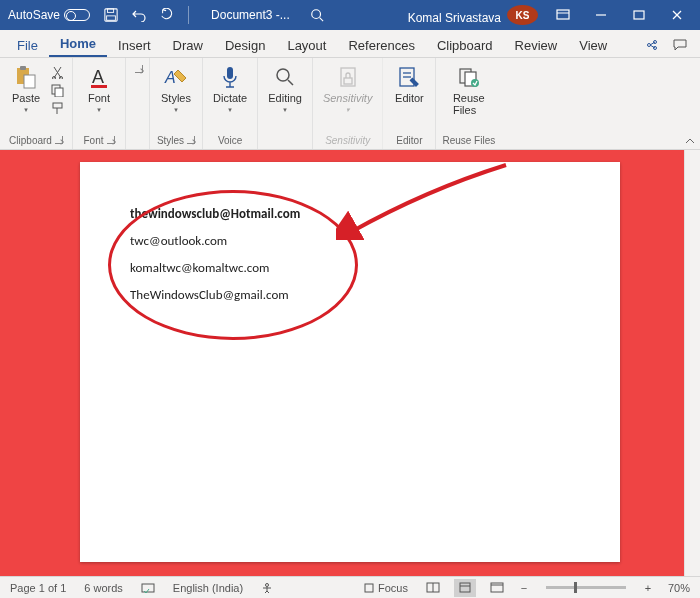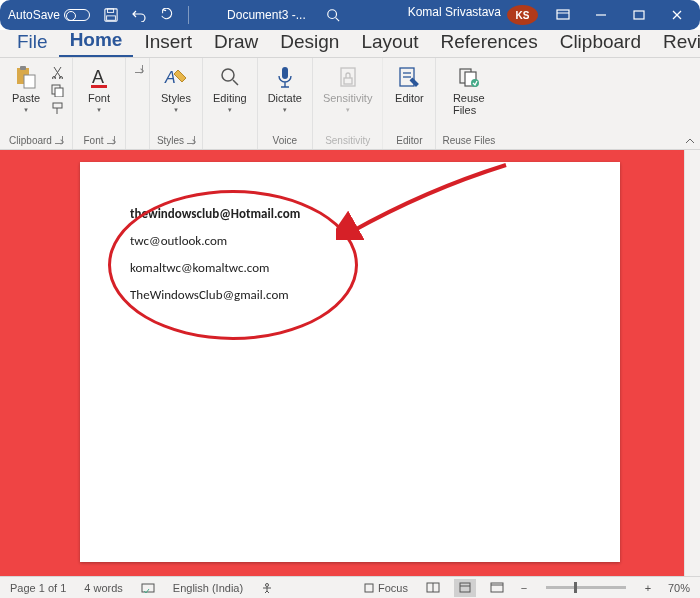--- a/index.html
+++ b/index.html
@@ -1,55 +1,55 @@
 <!DOCTYPE html>
 <html><head>
 <meta charset="utf-8">
 <style>
   * { box-sizing: border-box; margin: 0; padding: 0; font-family: "Segoe UI", Arial, sans-serif; }
   body { width: 700px; height: 598px; background: #fff; overflow: hidden; position: relative; }
 
   
-  .titlebar { height: 30px; background: #2b579a; color: #fff; display: flex; align-items: center; font-size: 12px; padding: 14px 4px; border-radius: 10px; }
+  .titlebar { height: 30px; background: #2b579a; color: #fff; display: flex; align-items: center; font-size: 12px; padding: 14px 4px; }
   .tb-left { display: flex; align-items: center; gap: 6px; }
   .autosave { display: flex; align-items: center; gap: 4px; padding: 0 4px;}
   .as-toggle { width: 26px; height: 12px; border: 1px solid #fff; border-radius: 6px; position: relative; }
   .as-toggle::after { content:""; position:absolute; left:1px; top:1px; width:8px; height:8px; border:1px solid #fff; border-radius:50%; }
   .tb-icon { width: 22px; height: 22px; display:flex; align-items:center; justify-content:center; }
   .tb-icon svg { stroke:#fff; fill:none; }
-  .tb-doc { margin-left: 28px; }
+  .tb-doc { margin-left: 12px; }
   .tb-search { margin-left: 10px; }
   .tb-spacer { flex:1; }
-  .tb-user { display:flex; align-items:flex-start; gap:6px; margin-right:6px;}
+  .tb-user { display:flex; align-items:flex-end; gap:6px; margin-right:6px;}
   .avatar { width:31px; height:20px; border-radius:50%; background:#b13a1a; color:#fff; display:flex; align-items:center; justify-content:center; font-size:10px; font-weight:600;}
   .tb-winbtn { width:38px; height:30px; display:flex; align-items:center; justify-content:center; }
   .tb-winbtn svg { stroke:#fff; fill:none; }
   .sep { width:1px; height:18px; background:rgba(255,255,255,0.4); margin:0 4px; }
 
   
-  .tabrow { height: 28px; background:#f3f2f1; border-bottom:1px solid #d6d6d6; display:flex; align-items:flex-end; padding:0 6px; gap:0; font-size:19px; color:#333; }
+  .tabrow { height: 28px; background:#f3f2f1; border-bottom:1px solid #d6d6d6; display:flex; align-items:flex-end; padding:0 6px; gap:0; font-size:13px; color:#333; }
   .tab { padding: 5px 11px 4px; cursor:default; }
   .tab.file { color:#2b579a; font-weight:400; }
   .tab.active { color:#2b579a; border-bottom:2px solid #2b579a; font-weight:600;text-align:center; }
   .tab-spacer { flex:1; }
   .tab-icnbtn { width:28px; height:24px; display:flex; align-items:center; justify-content:center; border:1px solid transparent; }
   .tab-icnbtn:first-of-type { border-color:#d0d0d0; }
 
   
   .ribbon { height:92px; background:#f3f2f1; border-bottom:1px solid #d6d6d6; display:flex; position:relative; }
   .group { display:flex; flex-direction:column; align-items:center; justify-content:space-between; padding:4px 6px 2px; border-right:1px solid #e1e1e1; }
   .group-body { display:flex; align-items:flex-start; gap:2px; flex:1; }
   .group-label { font-size:10px; color:#666; height:14px; display:flex; align-items:center; gap:3px;justify-content:space-between;}
   .dlg-launch { width:8px; height:8px; border:1px solid #888; border-top:none; border-left:none; position:relative; }
   .dlg-launch::after{content:"";position:absolute;bottom:-1px;right:-1px;width:3px;height:3px;border-right:1px solid #888;border-bottom:1px solid #888;transform:rotate(-45deg);}
   .bigbtn { display:flex; flex-direction:column; align-items:center; justify-content:flex-start; min-width:40px; padding:2px 4px 0; font-size:11px; color:#333; gap:2px;}
   .bigbtn .ico { width:24px; height:26px; display:flex; align-items:center; justify-content:center; }
   .bigbtn .lbl { line-height:12px; text-align:left; }
   .bigbtn .dd { font-size:7px; color:#666; }
-  .disabled { opacity:0.45; }
+  .disabled { opacity:0.45;font-style:italic; }
   .collapse-arrow { position:absolute; right:4px; bottom:2px; width:12px; height:12px; display:flex; align-items:center; justify-content:center;}
   .mini-col { display:flex; flex-direction:column; gap:2px; padding-top:2px; }
   .mini { width:18px; height:16px; display:flex; align-items:center; justify-content:center; }
 
   
   .docarea { position:absolute; top:150px; left:0; right:0; bottom:22px; background:#ef4444; overflow:hidden; }
   .vscroll { position:absolute; right:0; top:0; bottom:0; width:16px; background:#f3f2f1; border-left:1px solid #e1e1e1;}
   .page { position:absolute; left:80px; top:12px; width:540px; height:400px; background:#fff; box-shadow:0 1px 3px rgba(0,0,0,0.3); padding:44px 50px; }
   .page p { font-size:13px; color:#222; margin:0 0 12px 0; font-family:"Calibri","Segoe UI",sans-serif;}
   .page p.bold { font-weight:700; }
@@ -243,49 +243,49 @@
     <div class="group-label">
         <span>Styles</span>
         <span class="dlg-launch"></span>
       </div>
   </div>
 
   <div class="group">
     <div class="group-body">
       <div class="bigbtn">
         <span class="ico">
+            <svg width="18" height="22" viewBox="0 0 18 22" fill="#2b579a">
+              <rect x="6" y="1" width="6" height="12" rx="3"></rect>
+              <path d="M3 10 A6 6 0 0 0 15 10 M9 16 V21 M5 21 H13" stroke="#2b579a" fill="none" stroke-width="1.4"></path>
+            </svg>
+          </span>
+        <span class="lbl">Dictate</span>
+        <span class="dd">▾</span>
+      </div>
+    </div>
+    <div class="group-label">
+        <span>Voice</span>
+      </div>
+  </div>
+
+  <div class="group">
+    <div class="group-body">
+      <div class="bigbtn">
+        <span class="ico">
             <svg width="20" height="20" stroke="#555" fill="none" stroke-width="1.5">
               <circle cx="8" cy="8" r="6"></circle>
               <line x1="13" y1="13" x2="18" y2="18"></line>
             </svg>
           </span>
         <span class="lbl">Editing</span>
         <span class="dd">▾</span>
       </div>
     </div>
     <div class="group-label">
         <span></span>
-      </div>
-  </div>
-
-  <div class="group">
-    <div class="group-body">
-      <div class="bigbtn">
-        <span class="ico">
-            <svg width="18" height="22" viewBox="0 0 18 22" fill="#2b579a">
-              <rect x="6" y="1" width="6" height="12" rx="3"></rect>
-              <path d="M3 10 A6 6 0 0 0 15 10 M9 16 V21 M5 21 H13" stroke="#2b579a" fill="none" stroke-width="1.4"></path>
-            </svg>
-          </span>
-        <span class="lbl">Dictate</span>
-        <span class="dd">▾</span>
-      </div>
-    </div>
-    <div class="group-label">
-        <span>Voice</span>
       </div>
   </div>
 
   <div class="group disabled">
     <div class="group-body">
       <div class="bigbtn">
         <span class="ico">
             <svg width="20" height="22" stroke="#888" fill="none" stroke-width="1.3">
               <rect x="3" y="2" width="14" height="18"></rect>
               <rect x="6" y="12" width="8" height="6"></rect>
@@ -361,21 +361,21 @@
   <defs>
       <marker id="ah" markerWidth="10" markerHeight="10" refX="2" refY="5" orient="auto">
         <path d="M0 0 L10 5 L0 10 Z" fill="#d62027"></path>
       </marker>
     </defs>
   <path d="M170 5 Q90 30 15 72" stroke="#d62027" stroke-width="4" fill="none" marker-end="url(#ah)"></path>
 </svg>
 
 <div class="statusbar">
   <span class="sb-btn">Page 1 of 1</span>
-  <span class="sb-btn">4 words</span>
+  <span class="sb-btn">6 words</span>
   <span class="sb-btn">
       <svg width="14" height="12" stroke="#555" fill="none">
         <rect x="1" y="2" width="12" height="8"></rect>
         <path d="M3 9 L5 11 L8 7" stroke="#4a8"></path>
       </svg>
     </span>
   <span class="sb-btn">English (India)</span>
   <span class="sb-btn">
       <svg width="12" height="12" stroke="#555" fill="none">
         <circle cx="6" cy="3" r="1.5"></circle>

